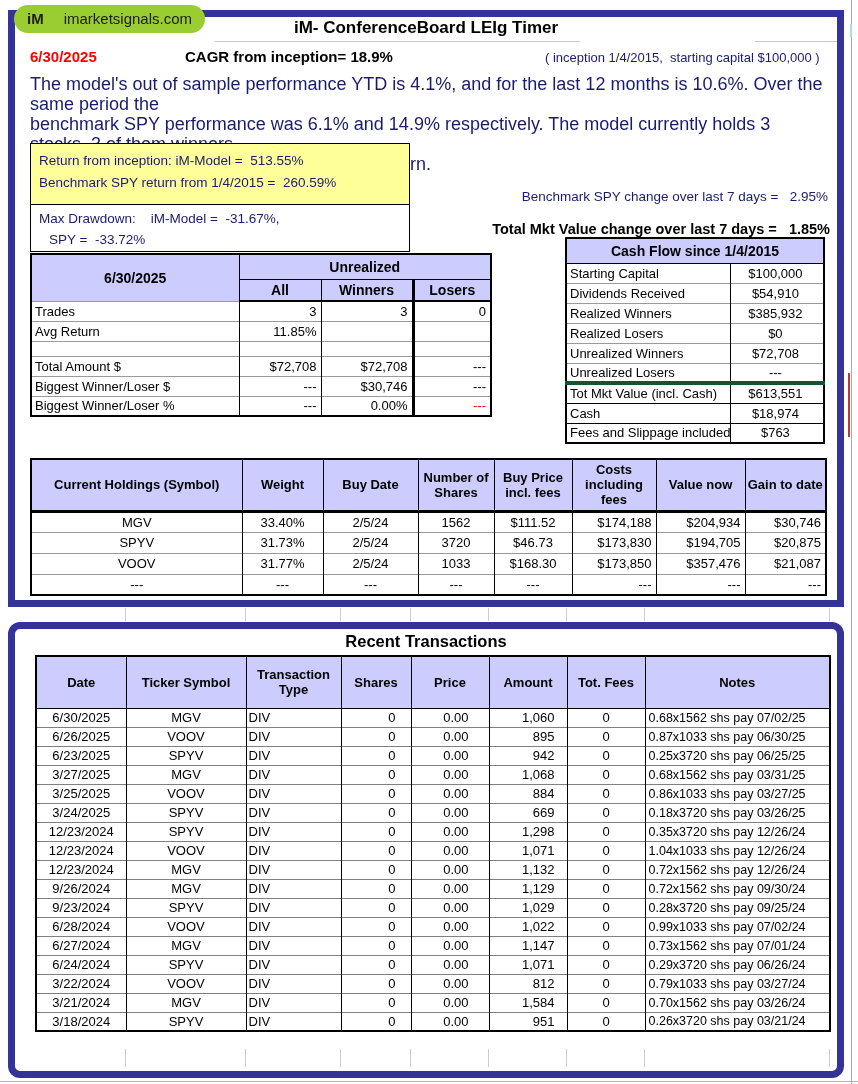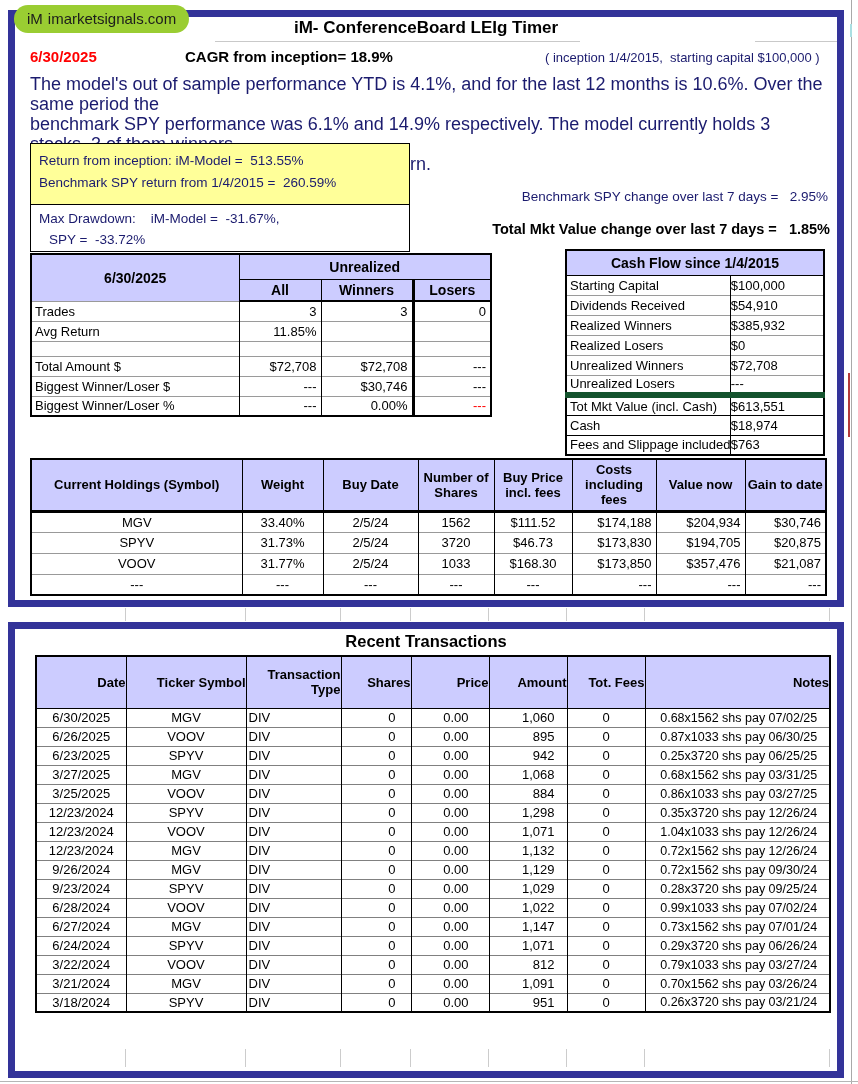--- a/index.html
+++ b/index.html
@@ -10,29 +10,29 @@
   }
   .abs{position:absolute;}
   .pre{white-space:pre-wrap;}
   .navy{color:#1b1b6e;}
   .b{font-weight:bold;}
   .red{color:#ff0000;}
 
   
   .panel{position:absolute;box-sizing:border-box;border:7px solid #333399;background:#fff;}
   .panel1{left:8px;top:10px;width:836px;height:597px;}
-  .panel2{left:8px;top:622px;width:836px;height:456px;}
+  .panel2{left:8px;top:622px;width:836px;height:456px;border-radius:12px;}
 
   
   .logo{
     position:absolute;left:14px;top:5px;height:28px;line-height:28px;
     background:#9ACD32;border-radius:14px;padding:0 13px;z-index:6;
     font-size:15px;color:#1c1c1c;white-space:nowrap;
   }
-  .logo .im{font-weight:normal;margin-right:5px;}
+  .logo .im{font-weight:bold;margin-right:20px;}
 
   
   .track{position:absolute;left:851px;top:0;width:1px;height:1084px;background:#a9a9a9;}
   .redmark{position:absolute;left:848px;top:373px;width:2px;height:64px;background:#b23a3a;}
   .cyanmark{position:absolute;left:850px;top:24px;width:2px;height:13px;background:#aadfe2;}
   .bottomline{position:absolute;left:0;top:1081px;width:858px;height:1px;background:#b5b5b5;}
   .tick{position:absolute;width:1px;background:#cccccc;}
   .useg{position:absolute;height:1px;background:#c9c9c9;}
 
   
@@ -64,54 +64,54 @@
   
   .unrl{position:absolute;left:15px;top:236px;width:460px;border:2px solid #000;}
   .unrl td{border-left:1px solid #000;border-top:1px solid #9a9a9a;}
   .unrl tr.hrow1 td{border-top:none;}
   .unrl td.gdate{border-left:none;}
   .unrl td.grp{border-bottom:1px solid #000;}
   .unrl tr.hrow2 td{border-bottom:2px solid #000;border-top:none;}
   .unrl td.thickL{border-left:3px solid #000;}
 
   
-  .cash{position:absolute;left:550px;top:232px;width:260px;border:2px solid #000;}
+  .cash{position:absolute;left:550px;top:220px;width:260px;border:2px solid #000;}
   .cash td{border-top:1px solid #9a9a9a;}
   .cash td.val{border-left:1px solid #000;}
   .cash tr.h td{border-top:none;border-bottom:1px solid #000;}
-  .cash tr.sec td{border-top:6px solid #14532d;}
+  .cash tr.sec td{border-top:4px solid #14532d;}
   .cash tr.blk td{border-top:1px solid #000;}
   .cash tr{height:20px;}
   .cash tr.h{height:25px;}
   .cash td.lbl{text-align:left;padding-left:3px;white-space:nowrap;}
-  .cash td.val{text-align:left;padding-right:3px;}
+  .cash td.val{text-align:center;padding-right:3px;}
 
   
   .hold{position:absolute;left:15px;top:441px;width:795px;border:2px solid #000;}
   .hold th{border-left:1px solid #000;border-bottom:3px solid #000;background:#CCCCFF;
            font-size:13.5px;font-weight:bold;text-align:center;}
   .hold thead tr{height:52px;}
   .hold tbody tr{height:21px;}
   .hold td{border-left:1px solid #000;border-top:1px solid #999;}
   .hold tbody tr:first-child td{border-top:none;}
 
   
   .trans{position:absolute;left:20px;top:26px;width:794px;border:2px solid #000;}
   .trans th{border-left:1px solid #000;border-bottom:1px solid #000;background:#CCCCFF;
-            font-size:13.5px;font-weight:bold;text-align:right;margin-top:26px;}
+            font-size:13.5px;font-weight:bold;text-align:center;margin-top:26px;}
   .trans thead tr{height:52px;}
   .trans tbody tr{height:19px;}
   .trans td{border-left:1px solid #000;border-top:1px solid #808080;}
   .trans tbody tr:first-child td{border-top:none;}
   .tl{text-align:left;padding-left:2px !important;}
   .shr{text-align:right;padding-right:15px !important;}
   .prc{text-align:right;padding-right:20px !important;}
   .amt{text-align:right;padding-right:12px !important;}
   .fee{text-align:center;}
-  .nts{text-align:center;padding-left:3px !important;font-size:12.5px !important;white-space:nowrap;}
+  .nts{text-align:left;padding-left:3px !important;font-size:12.5px !important;white-space:nowrap;}
 
   .title2{left:0;top:3px;width:822px;text-align:center;font-size:16.5px;font-weight:bold;}
 </style>
 </head>
 <body>
 
 <div class="track"></div>
 <div class="redmark"></div>
 <div class="cyanmark"></div>
 <div class="bottomline"></div>
@@ -397,20 +397,30 @@
           <td class="c">3/25/2025</td>
           <td class="c">VOOV</td>
           <td class="tl">DIV</td>
           <td class="shr">0</td>
           <td class="prc">0.00</td>
           <td class="amt">884</td>
           <td class="fee">0</td>
           <td class="nts">0.86x1033 shs pay 03/27/25</td>
         </tr>
         <tr>
+          <td class="c">3/24/2025</td>
+          <td class="c">SPYV</td>
+          <td class="tl">DIV</td>
+          <td class="shr">0</td>
+          <td class="prc">0.00</td>
+          <td class="amt">669</td>
+          <td class="fee">0</td>
+          <td class="nts">0.18x3720 shs pay 03/26/25</td>
+        </tr>
+        <tr>
           <td class="c">12/23/2024</td>
           <td class="c">SPYV</td>
           <td class="tl">DIV</td>
           <td class="shr">0</td>
           <td class="prc">0.00</td>
           <td class="amt">1,298</td>
           <td class="fee">0</td>
           <td class="nts">0.35x3720 shs pay 12/26/24</td>
         </tr>
         <tr>
@@ -492,21 +502,21 @@
           <td class="amt">812</td>
           <td class="fee">0</td>
           <td class="nts">0.79x1033 shs pay 03/27/24</td>
         </tr>
         <tr>
           <td class="c">3/21/2024</td>
           <td class="c">MGV</td>
           <td class="tl">DIV</td>
           <td class="shr">0</td>
           <td class="prc">0.00</td>
-          <td class="amt">1,091</td>
+          <td class="amt">1,584</td>
           <td class="fee">0</td>
           <td class="nts">0.70x1562 shs pay 03/26/24</td>
         </tr>
         <tr>
           <td class="c">3/18/2024</td>
           <td class="c">SPYV</td>
           <td class="tl">DIV</td>
           <td class="shr">0</td>
           <td class="prc">0.00</td>
           <td class="amt">951</td>

